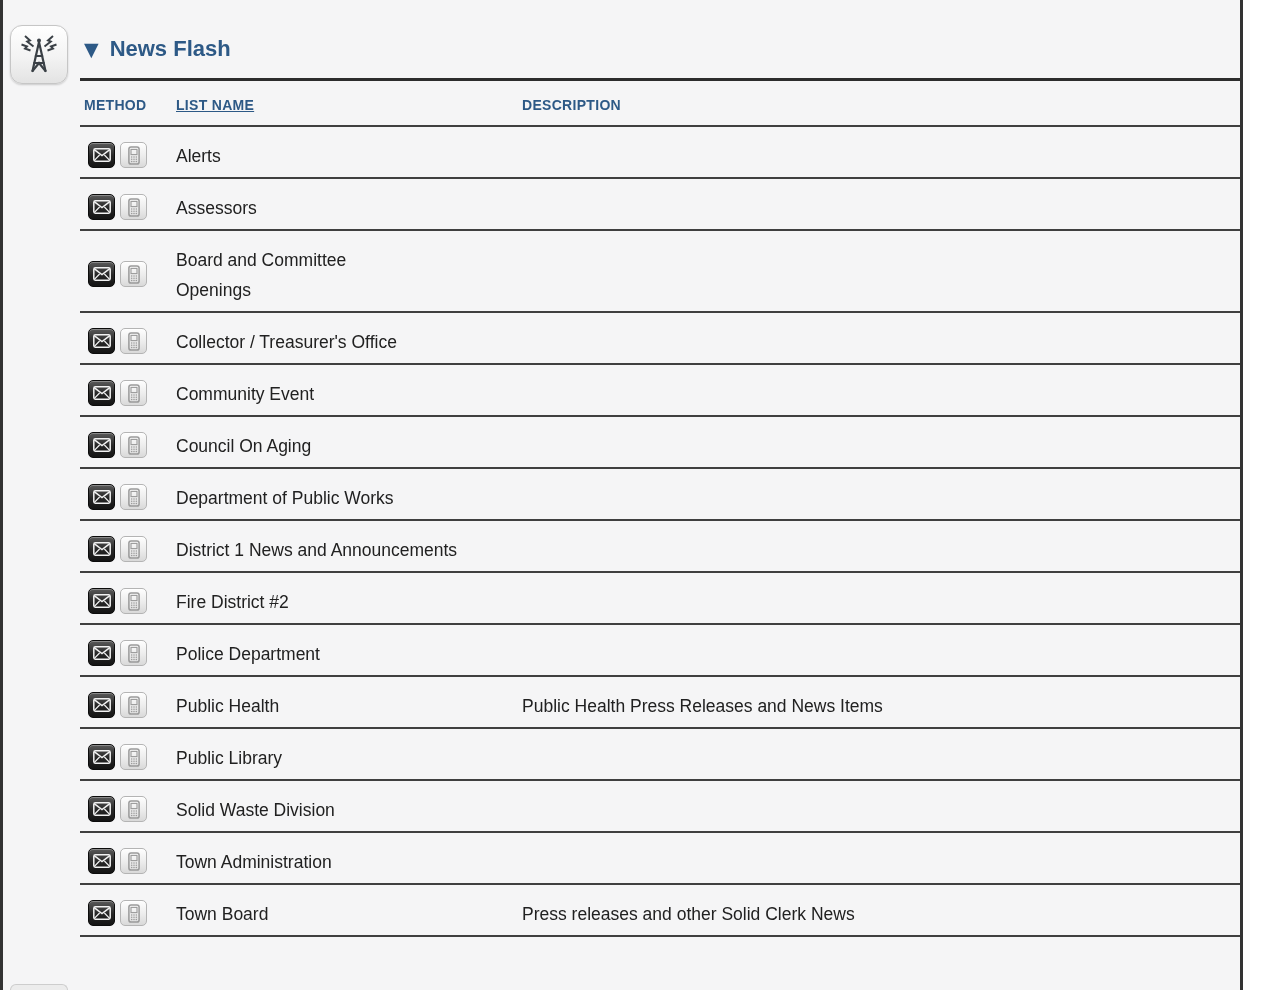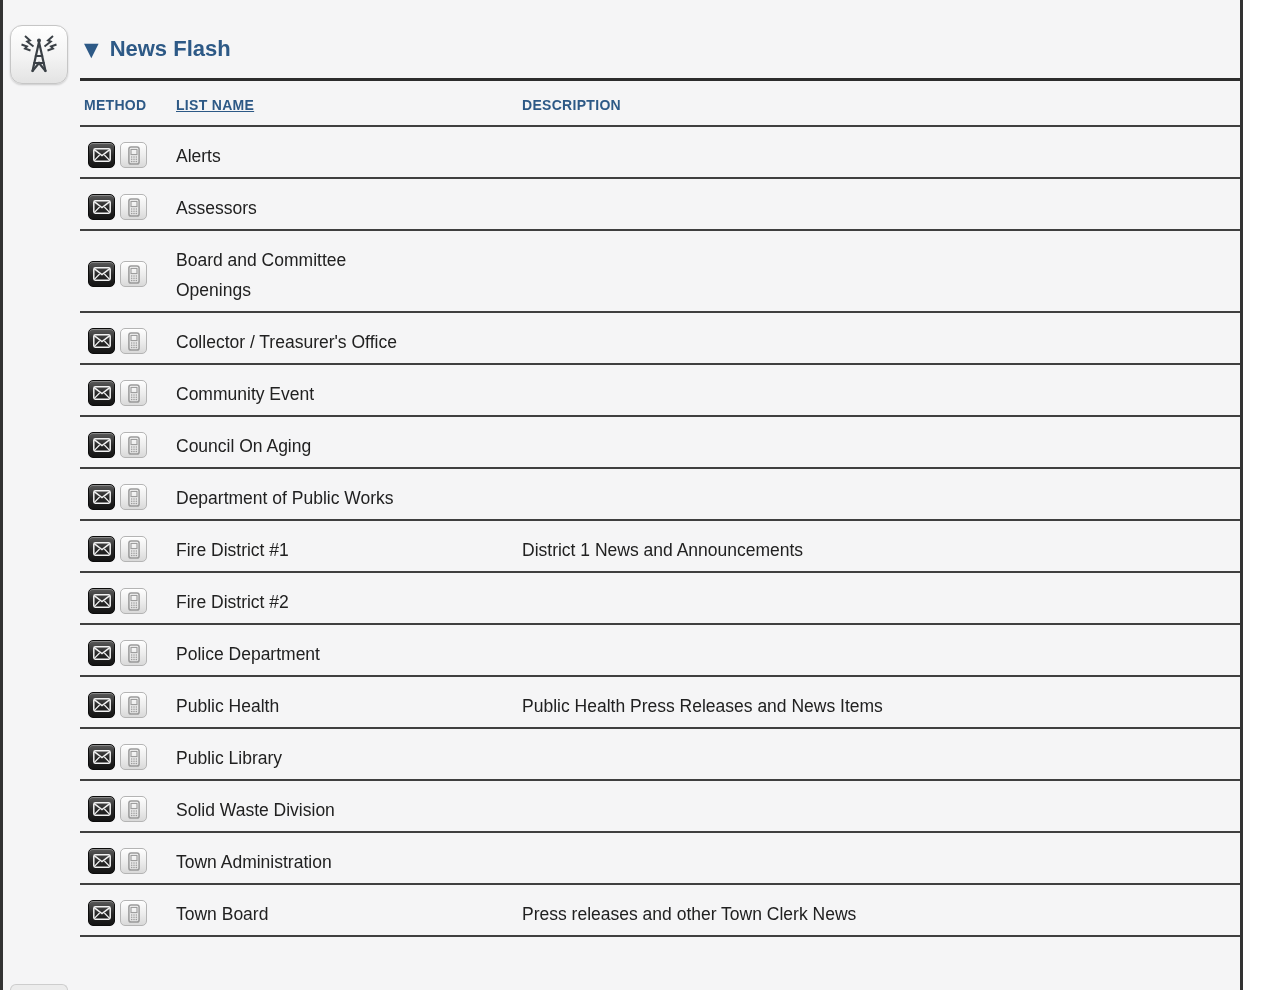--- a/index.html
+++ b/index.html
@@ -401,21 +401,20 @@
             <circle cx="3.7" cy="13.3" r="0.75"></circle>
                   <circle cx="6" cy="13.3" r="0.75"></circle>
                   <circle cx="8.3" cy="13.3" r="0.75"></circle>
             <circle cx="3.7" cy="15.6" r="0.75"></circle>
                   <circle cx="6" cy="15.6" r="0.75"></circle>
                   <circle cx="8.3" cy="15.6" r="0.75"></circle>
           </g>
         </svg>
       </button>
     </div>
-    <div class="cell-name">Fire District #1</div>
     <div class="cell-desc">District 1 News and Announcements</div>
   </div>
 
   <div class="row">
     <div class="cell-method">
       <button class="icon-btn email">
         <svg width="18" height="14" viewBox="0 0 18 14">
           <rect x="0.8" y="0.8" width="16.4" height="12.4" rx="1.6" fill="none" stroke="#f2f2f2" stroke-width="1.5"></rect>
           <path d="M1.2 1.6 L9 7.6 L16.8 1.6" fill="none" stroke="#f2f2f2" stroke-width="1.5"></path>
           <path d="M1.4 12.4 L6.6 7 M16.6 12.4 L11.4 7" fill="none" stroke="#f2f2f2" stroke-width="1.2"></path>
@@ -619,20 +618,20 @@
                   <circle cx="6" cy="13.3" r="0.75"></circle>
                   <circle cx="8.3" cy="13.3" r="0.75"></circle>
             <circle cx="3.7" cy="15.6" r="0.75"></circle>
                   <circle cx="6" cy="15.6" r="0.75"></circle>
                   <circle cx="8.3" cy="15.6" r="0.75"></circle>
           </g>
         </svg>
       </button>
     </div>
     <div class="cell-name">Town Board</div>
-    <div class="cell-desc">Press releases and other Town Clerk News</div>
+    <div class="cell-desc">Press releases and other Solid Clerk News</div>
   </div>
 </div>
 
   </div>
 
   <div class="next-icon-peek"></div>
 </div>
 
 </body></html>

